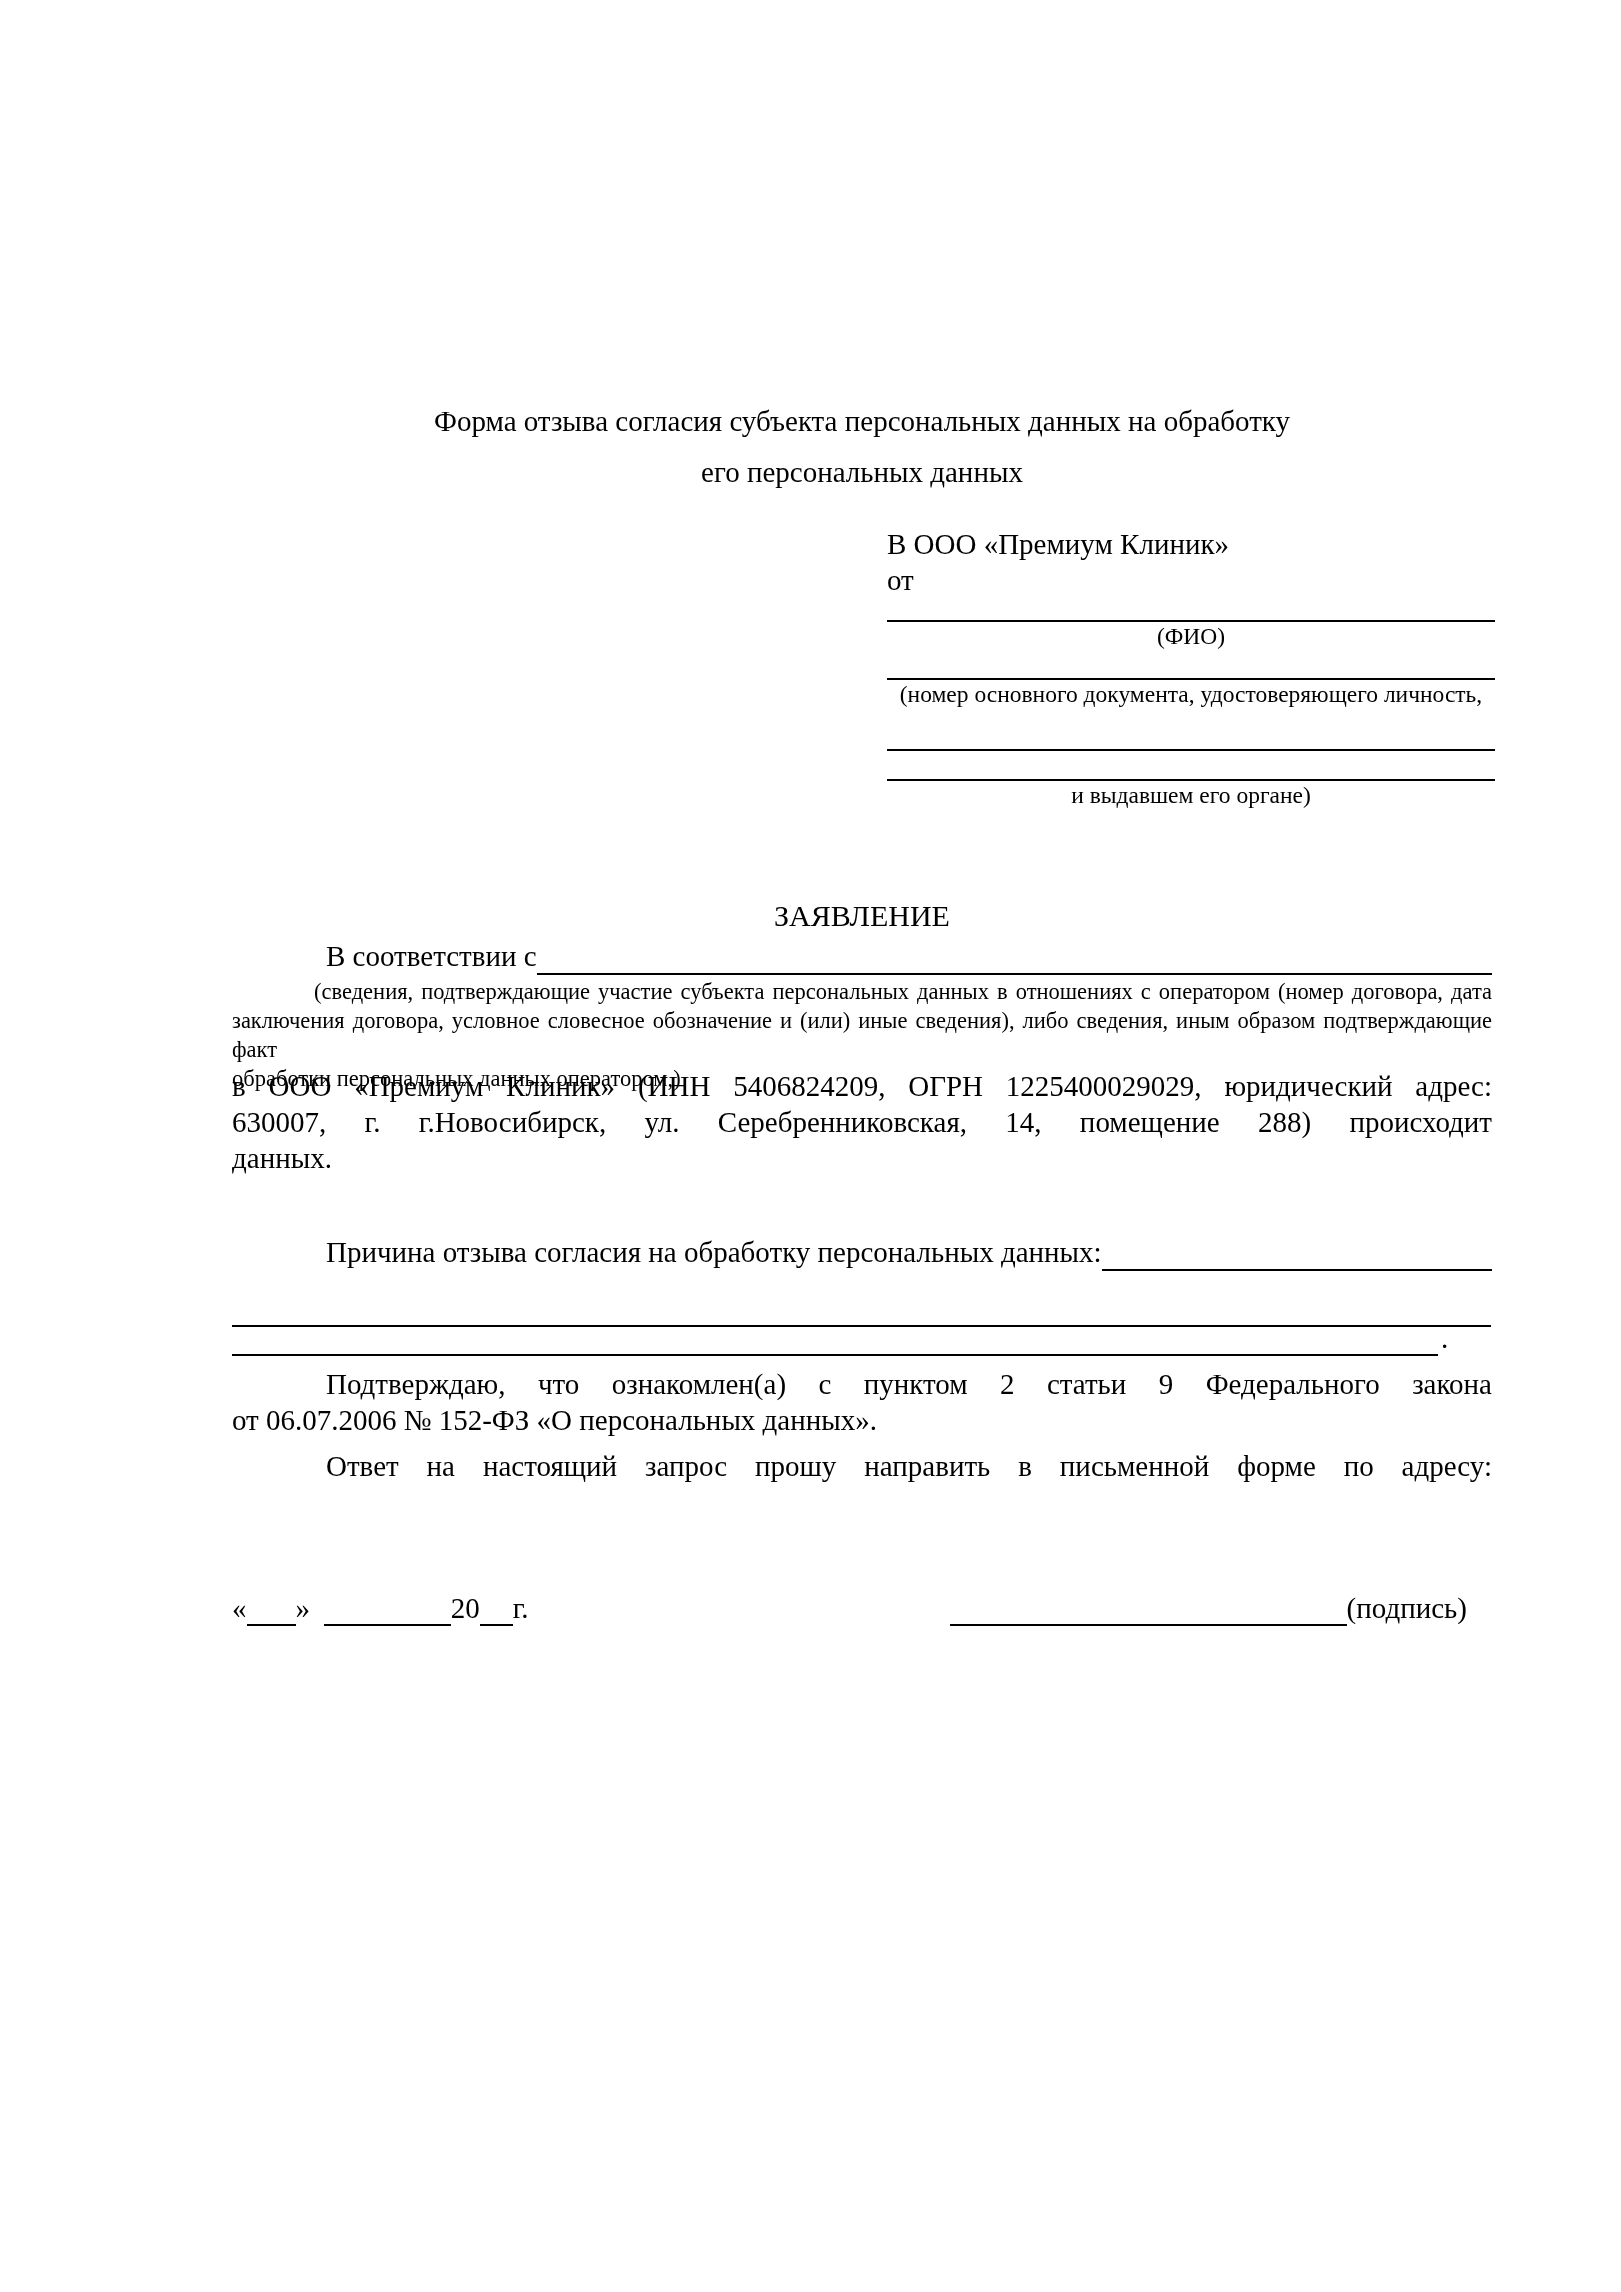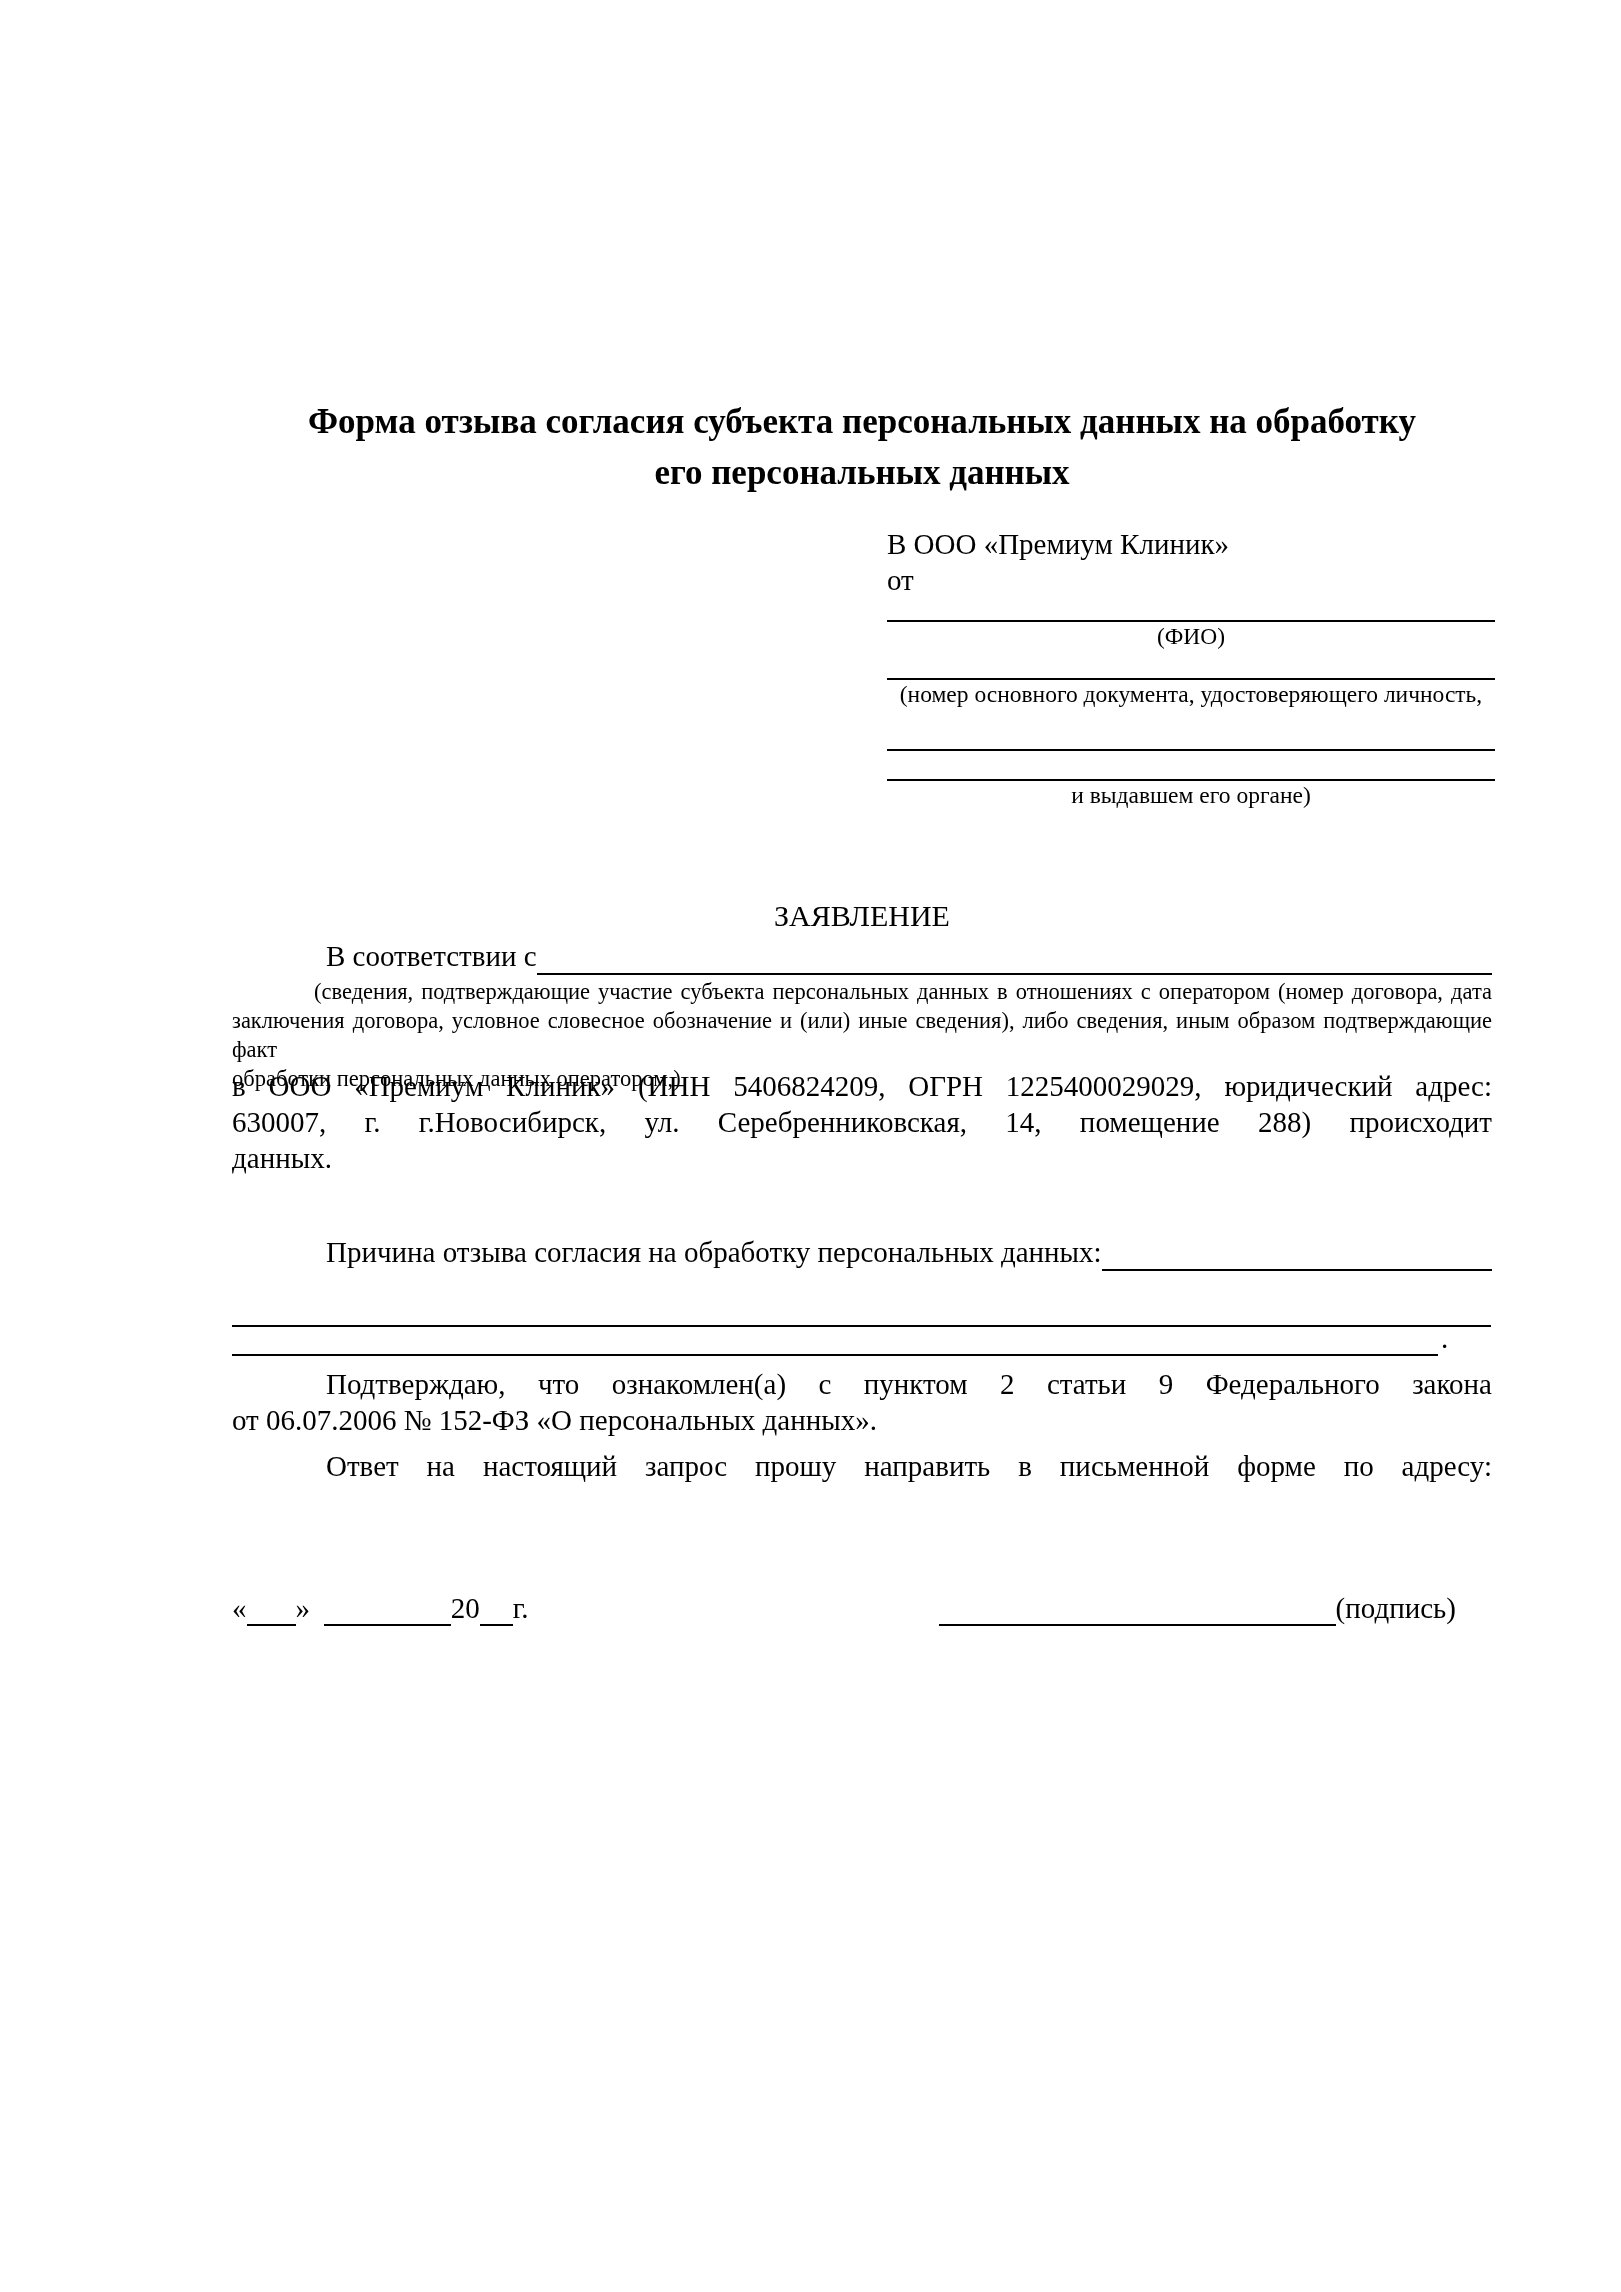--- a/index.html
+++ b/index.html
@@ -7,21 +7,21 @@
     position:relative;
     width:1621px; height:2293px;
     background:#ffffff;
     color:#000000;
     font-family:"Liberation Serif","DejaVu Serif",serif;
     overflow:hidden;
   }
   .annex { position:absolute; left:1083px; top:135px; font-size:29px; line-height:36px; }
   .doc-title {
     position:absolute; left:232px; top:396px; width:1260px;
-    text-align:center; font-size:35px; font-weight:bold; line-height:51px;
+    text-align:center; font-size:29px; font-weight:normal; line-height:51px;
   }
   .addr { position:absolute; left:887px; top:526px; width:608px; font-size:29px; line-height:36px; }
   .addr .blank { border-bottom:2.9px solid #000; }
   .b1 { height:21.6px; } .b2 { height:27.4px; } .b3 { height:40px; } .b4 { height:28px; }
   .addr .cap { font-size:23.5px; line-height:29px; text-align:center; }
   .zayav { position:absolute; left:232px; top:898px; width:1260px; text-align:center; font-size:30px; line-height:36px; }
   .row { position:absolute; left:232px; width:1260px; font-size:29px; line-height:36px; }
   .flexrow { display:flex; }
   .fill { flex:1 1 auto; border-bottom:2.9px solid #000; }
   .accordance { top:938px; height:37px; }
@@ -39,21 +39,21 @@
   .uline2 .dot { padding-left:2.9px; }
   .confirm { top:1366px; }
   .reply1 { top:1448px; }
   .reply2 { top:1484px; height:36px; display:flex; align-items:flex-end; }
   .reply2 .seg { width:529px; height:33px; border-bottom:2.9px solid #000; }
   .footer-row {
     top:1587px; height:39px;
     display:flex; justify-content:space-between; align-items:flex-end;
   }
   .dategrp, .siggrp { display:flex; align-items:flex-end; }
-  .siggrp { margin-right:36px; }
+  .siggrp { margin-right:25px; }
   .blankline { display:inline-block; height:35px; border-bottom:2.9px solid #000; }
   .d1 { width:49px; } .d2 { width:127px; margin-left:13.7px; } .d3 { width:33px; }
   .sigline { width:397px; }
 </style>
 </head>
 <body>
 
 <div class="page">
 
 

